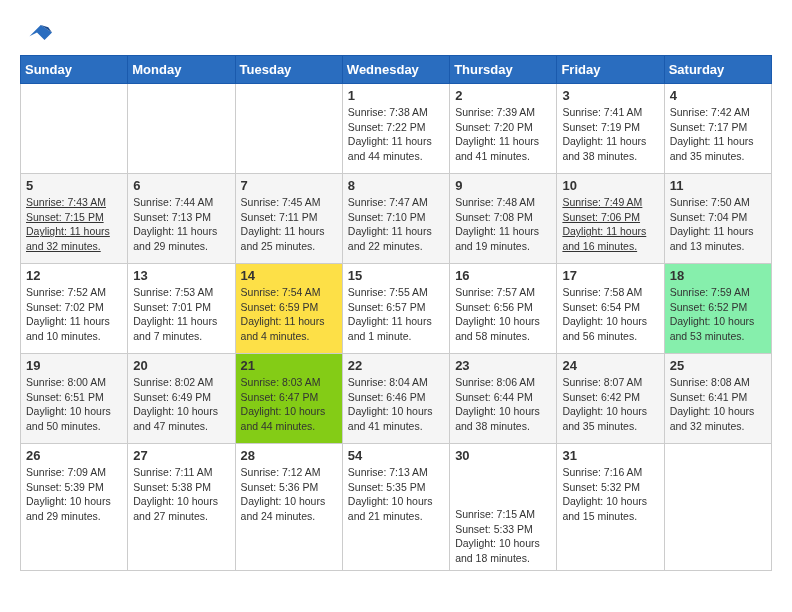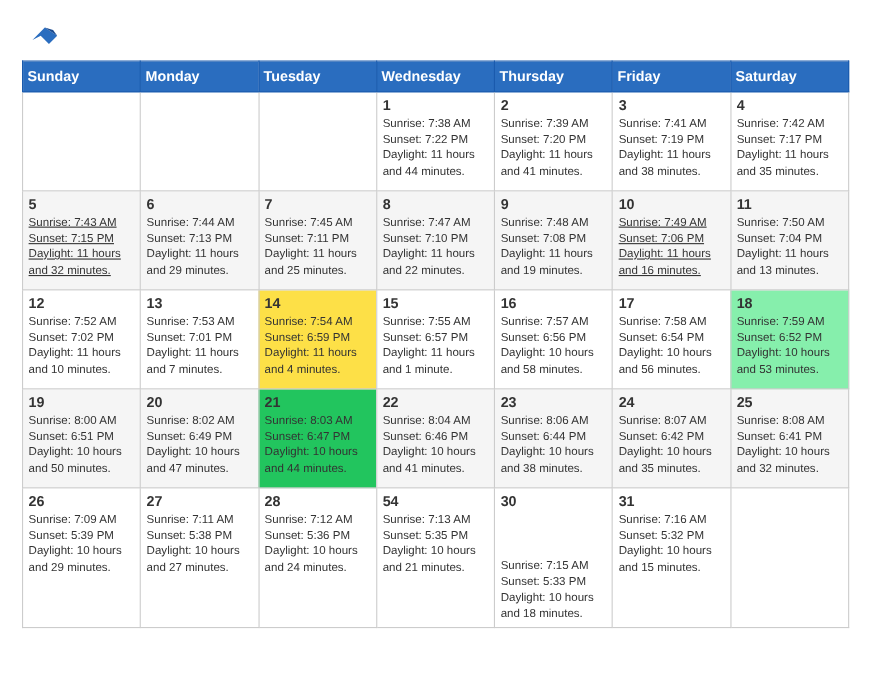--- a/index.html
+++ b/index.html
@@ -256,21 +256,21 @@
 Daylight: 10 hours
 and 50 minutes.</div>
         </td>
         <td style="background-color: rgb(245, 245, 245);">
           <span class="day-number">20</span>
           <div class="day-info" style="white-space: pre-line;">Sunrise: 8:02 AM
 Sunset: 6:49 PM
 Daylight: 10 hours
 and 47 minutes.</div>
         </td>
-        <td style="background-color: #22c55e; margin-left: 28px;">
+        <td style="background-color: #84cc16; margin-left: 28px;">
           <span class="day-number">21</span>
           <div class="day-info" style="white-space: pre-line;">Sunrise: 8:03 AM
 Sunset: 6:47 PM
 Daylight: 10 hours
 and 44 minutes.</div>
         </td>
         <td style="background-color: rgb(245, 245, 245);">
           <span class="day-number">22</span>
           <div class="day-info" style="white-space: pre-line;">Sunrise: 8:04 AM
 Sunset: 6:46 PM

